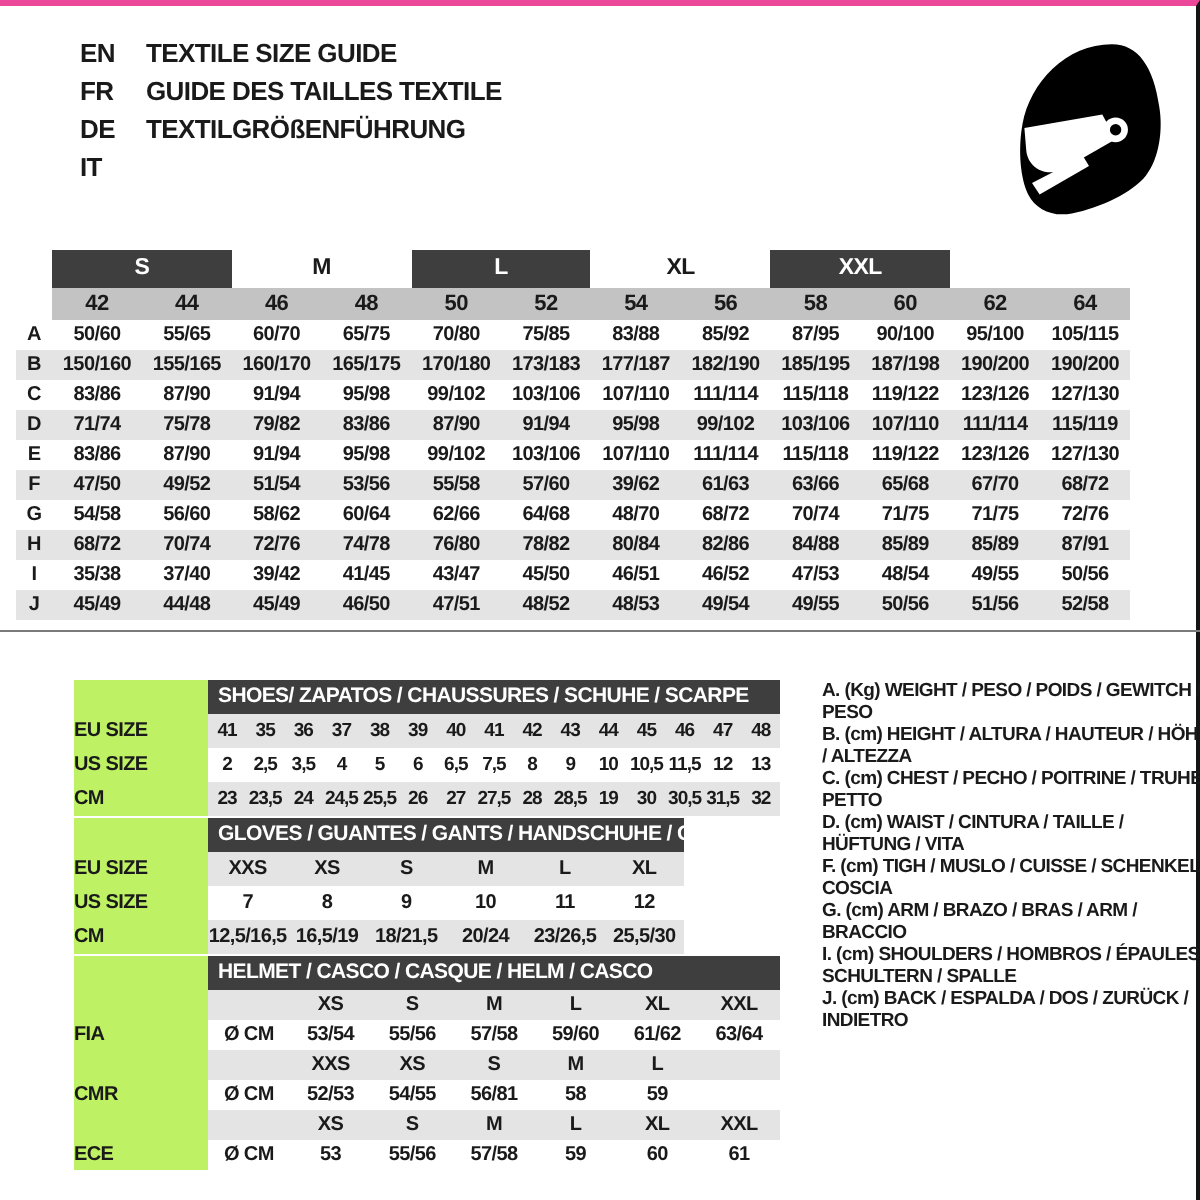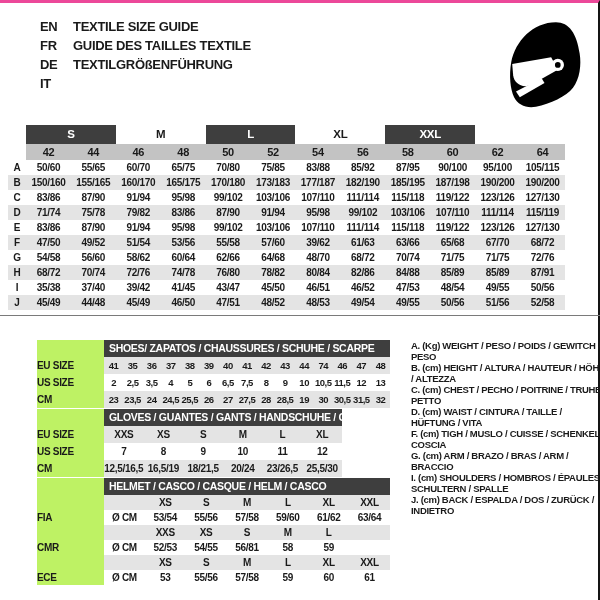--- a/index.html
+++ b/index.html
@@ -279,21 +279,21 @@
           <td>35</td>
           <td>36</td>
           <td>37</td>
           <td>38</td>
           <td>39</td>
           <td>40</td>
           <td>41</td>
           <td>42</td>
           <td>43</td>
           <td>44</td>
-          <td>74</td>
+          <td>45</td>
           <td>46</td>
           <td>47</td>
           <td>48</td>
         </tr>
         <tr>
           <td class="lbl">US SIZE</td>
           <td>2</td>
           <td>2,5</td>
           <td>3,5</td>
           <td>4</td>

